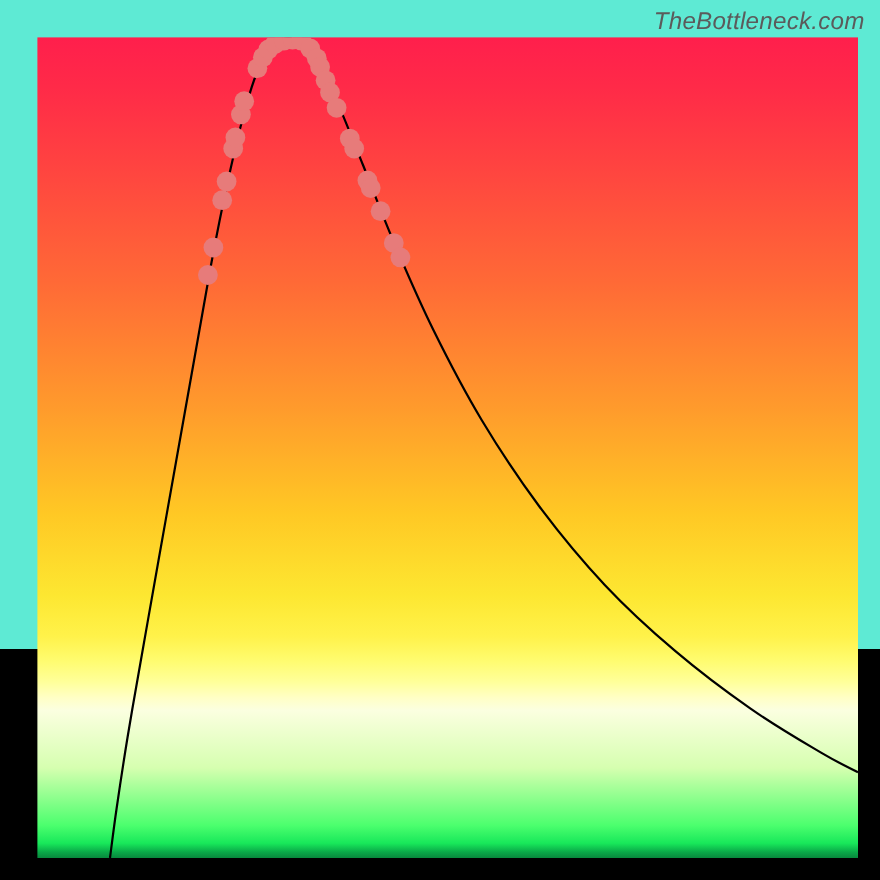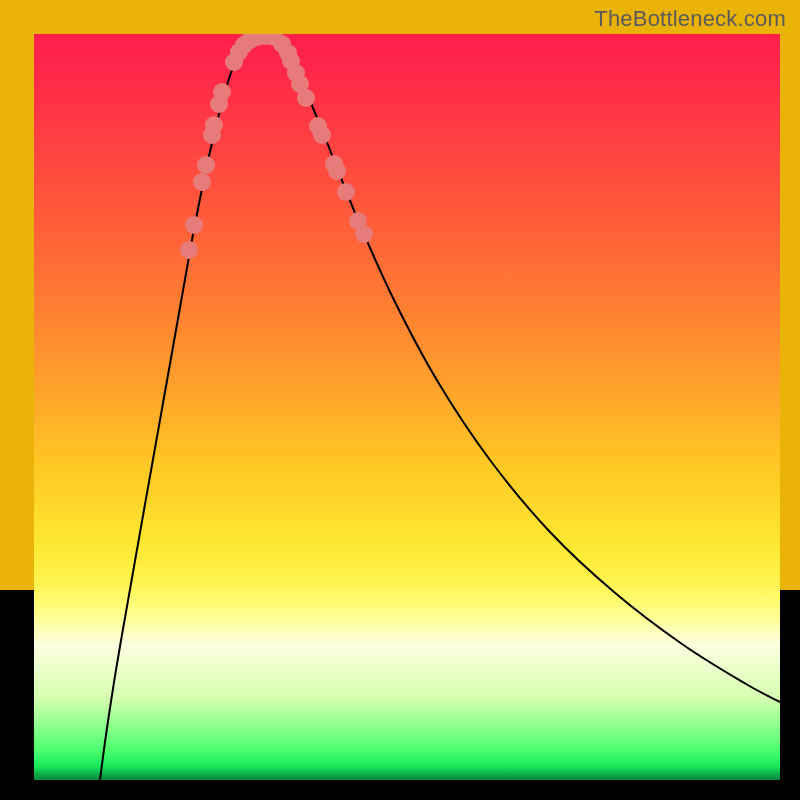--- a/index.html
+++ b/index.html
@@ -7,21 +7,22 @@
     padding: 0;
     width: 800px;
     height: 800px;
     background: #000;
     overflow: hidden;
   }
   .outer {
     position: relative;
     width: 800px;
     height: 590px;
-    background: #eab308;
+    background: #5eead4;
+    font-style: italic;
   }
   .watermark {
     position: absolute;
     top: 6px;
     right: 14px;
     font-family: Arial, Helvetica, sans-serif;
     font-size: 22px;
     color: #5b5b5b;
     letter-spacing: 0.2px;
     z-index: 5;

